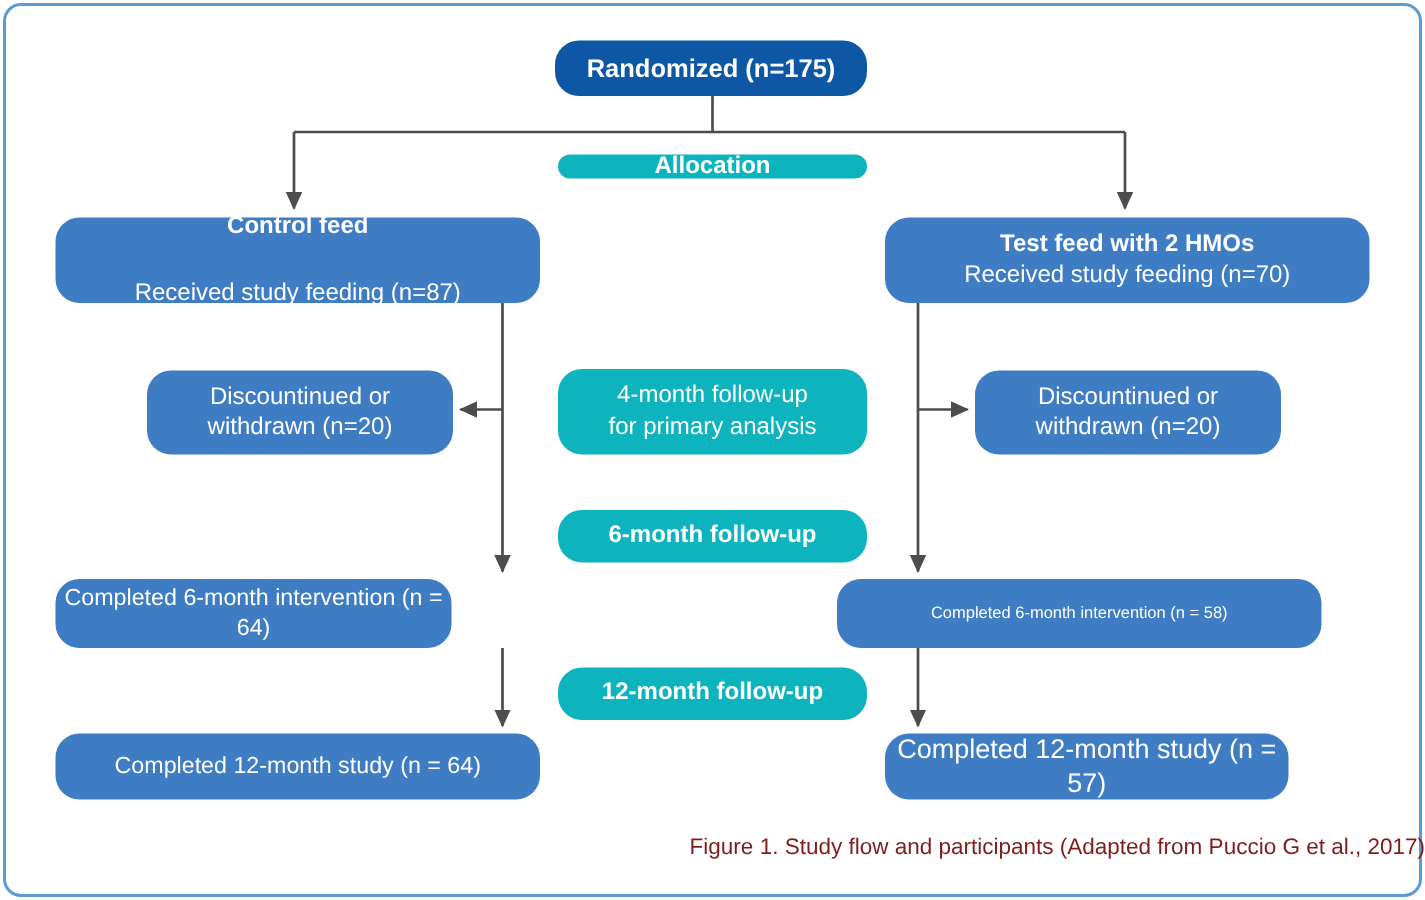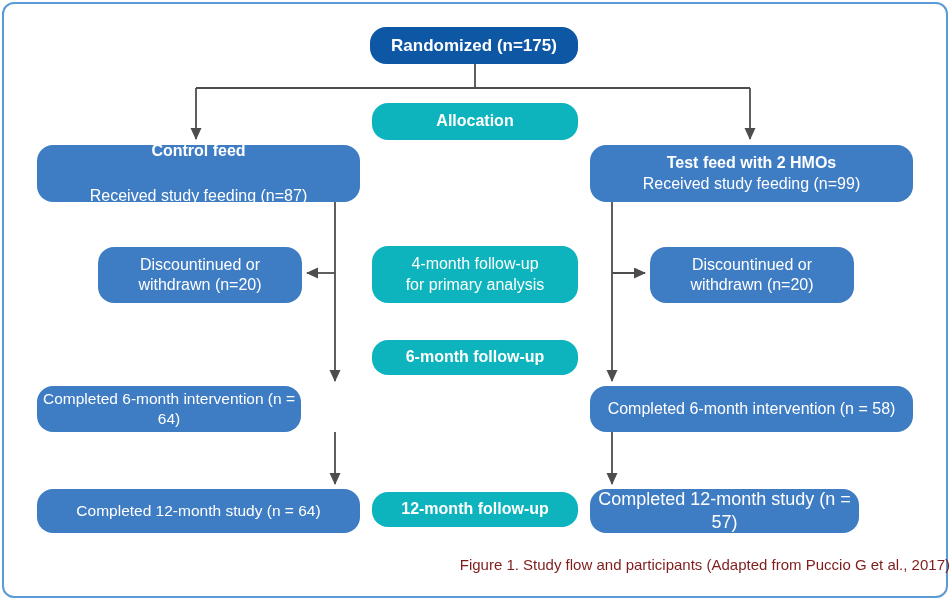--- a/index.html
+++ b/index.html
@@ -16,30 +16,30 @@
     position:absolute;display:flex;flex-direction:column;justify-content:center;
     align-items:center;text-align:center;color:#ffffff;border-radius:16px;
     line-height:1.28;font-size:16px;box-sizing:border-box;padding:2px 6px;
   }
   .dark-blue{background:#0d57a5;font-weight:bold;}
   .blue{background:#3e7cc4;}
   .teal{background:#0db3bd;}
   .bold{font-weight:bold;}
   
   #randomized   {left:370px;top:27px; width:208px;height:37px;font-size:17px;}
-  #allocation   {left:372px;top:103px;width:206px;height:37px;font-weight:bold;}
+  #allocation   {left:372px;top:103px;width:206px;height:16px;font-weight:bold;}
   #control-feed {left:37px; top:145px;width:323px;height:57px;gap:24px;}
   #test-feed    {left:590px;top:145px;width:323px;height:57px;}
   #disc-left    {left:98px; top:247px;width:204px;height:56px;}
   #four-month   {left:372px;top:246px;width:206px;height:57px;}
   #disc-right   {left:650px;top:247px;width:204px;height:56px;}
   #six-month    {left:372px;top:340px;width:206px;height:35px;font-weight:bold;}
   #comp6-left   {left:37px; top:386px;width:264px;height:46px;font-size:15.5px;}
-  #comp6-right  {left:590px;top:386px;width:323px;height:46px;font-size:16px;}
-  #twelve-month {left:372px;top:445px;width:206px;height:35px;font-weight:bold;margin-top:47px;}
+  #comp6-right  {left:558px;top:386px;width:323px;height:46px;font-size:11px;}
+  #twelve-month {left:372px;top:445px;width:206px;height:35px;font-weight:bold;}
   #comp12-left  {left:37px; top:489px;width:323px;height:44px;font-size:15.5px;}
   #comp12-right {left:590px;top:489px;width:269px;height:44px;font-size:18px;}
   .caption{
     position:absolute;left:0;top:556px;width:950px;text-align:right;
     color:#7f1d1d;font-size:15px;
   }
 </style>
 </head>
 <body>
 
@@ -73,21 +73,21 @@
   <span>Allocation</span>
 </div>
 
 <div id="control-feed" class="box blue">
   <span class="bold">Control feed</span>
   <span>Received study feeding (n=87)</span>
 </div>
 
 <div id="test-feed" class="box blue">
   <span class="bold">Test feed with 2 HMOs</span>
-  <span>Received study feeding (n=99)</span>
+  <span>Received study feeding (n=70)</span>
 </div>
 
 <div id="disc-left" class="box blue">
   <span>Discountinued or</span>
   <span>withdrawn (n=20)</span>
 </div>
 
 <div id="four-month" class="box teal">
   <span>4-month follow-up</span>
   <span>for primary analysis</span>

